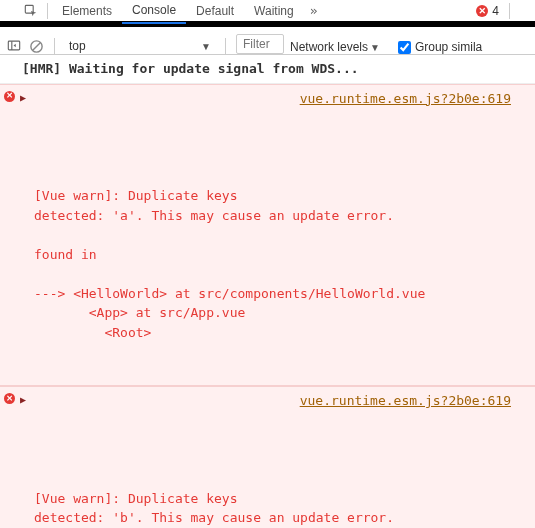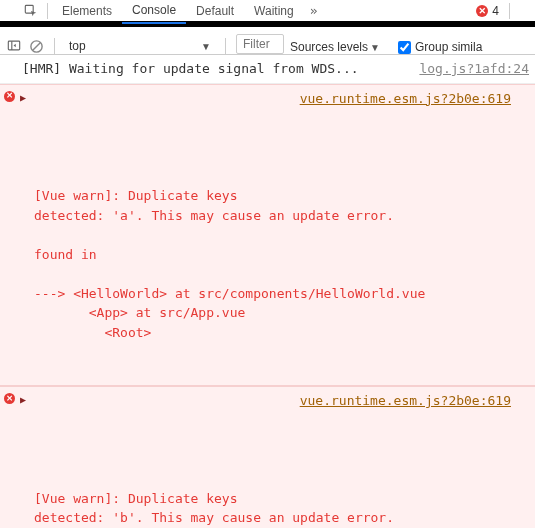--- a/index.html
+++ b/index.html
@@ -118,20 +118,21 @@
     line-height: 1.5;
   }
   .row {
     border-bottom: 1px solid #eee;
     padding: 4px 6px 4px 22px;
     position: relative;
   }
   .row.info {
     color: #333;
     background: #fff;
+    font-weight: bold;
   }
   .row.info .link {
     float: right;
     color: #888;
     text-decoration: underline;
   }
   .row.error {
     background: #fff0f0;
     color: #e53935;
     border-top: 1px solid #f6cfcf;
@@ -209,33 +210,32 @@
     </svg>
   </span>
   <span class="vdiv"></span>
   <span class="ctx-select">
     <span>top</span>
     <span class="caret">▼</span>
   </span>
   <span class="vdiv"></span>
   <input class="filter" placeholder="Filter" style="">
   <span class="levels">
-    <span>Sources levels</span>
+    <span>Network levels</span>
     <span class="caret">▼</span>
   </span>
   <label class="chk">
     <input type="checkbox" checked="" style="">
     <span>Group simila</span>
   </label>
 </div>
 
 <div class="log">
   <div class="row info">
     <span>[HMR] Waiting for update signal from WDS...</span>
-    <span class="link">log.js?1afd:24</span>
   </div>
 
   <div class="row error">
     <span class="e-icon-small">✕</span>
     <span class="arrow">▶</span>
     <span class="link">vue.runtime.esm.js?2b0e:619</span>
     <span class="msg">[Vue warn]: Duplicate keys
 detected: 'a'. This may cause an update error.
 
 found in

